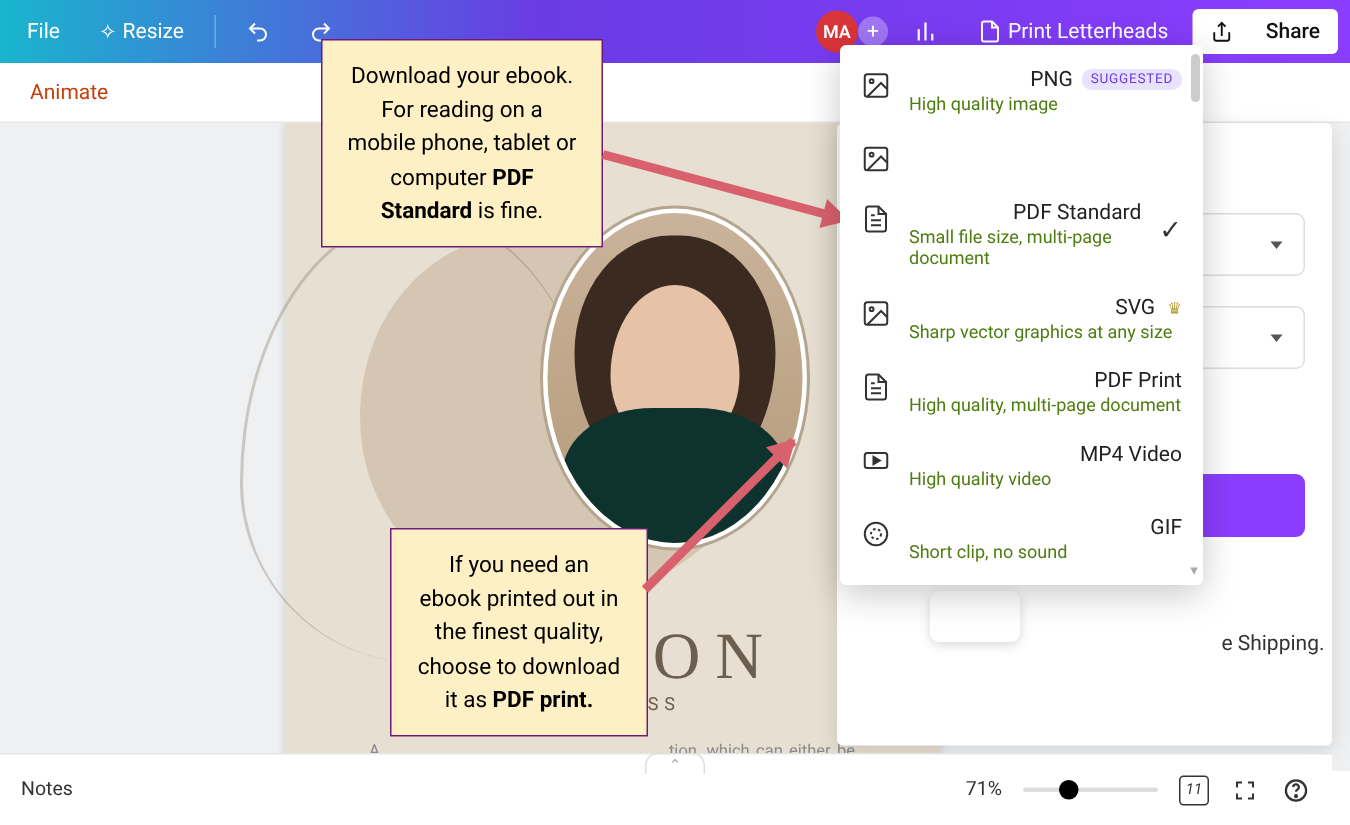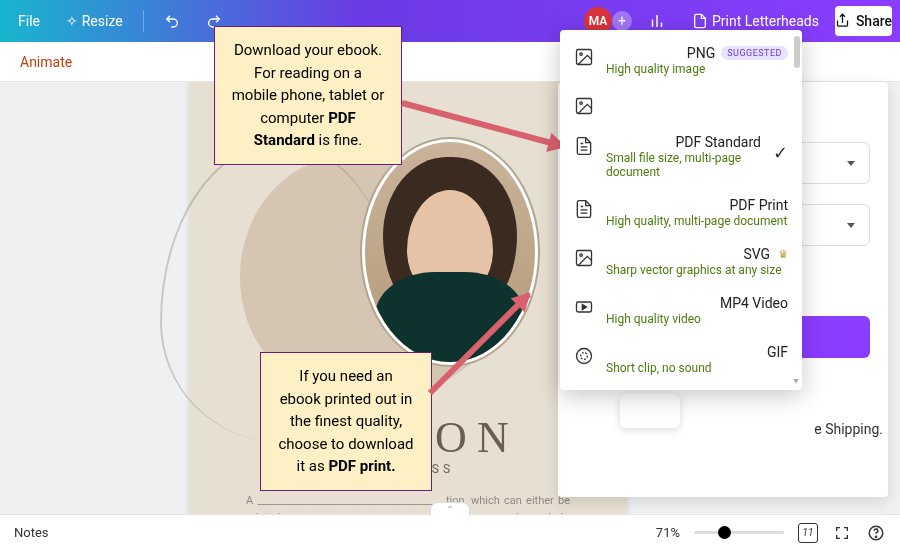--- a/index.html
+++ b/index.html
@@ -5,21 +5,21 @@
   * { box-sizing: border-box; margin: 0; padding: 0; font-family: -apple-system, BlinkMacSystemFont, "Segoe UI", Roboto, sans-serif; }
   body { width: 900px; height: 550px; overflow: hidden; background: #fff; position: relative; }
 
   
   .topbar { height: 42px; background: linear-gradient(90deg,#19b5cd 0%,#6a3be4 40%,#8b3dff 100%); display:flex; align-items:center; padding:0 8px; gap:6px; color:#fff; font-size:14px; }
   .topbar .btn { padding:6px 10px; border-radius:4px; display:flex; align-items:center; gap:4px; cursor:pointer;text-align:center; }
   .topbar .divider{ width:1px;height:22px;background:rgba(255,255,255,.3);margin:0 4px;}
   .topbar .spacer{ flex:1;}
   .avatar { width:28px;height:28px;border-radius:50%;background:#d9343a;color:#fff;display:flex;align-items:center;justify-content:center;font-size:12px;font-weight:600;}
   .plus { width:20px;height:20px;border-radius:50%;background:rgba(255,255,255,.3);display:flex;align-items:center;justify-content:center;font-size:14px;margin-left:-6px;}
-  .share-btn{ background:#fff;color:#111;border-radius:4px;padding:7px 0;display:flex;align-items:flex-start;gap:6px;font-weight:500;}
+  .share-btn{ background:#fff;color:#111;border-radius:4px;padding:7px 12px;display:flex;align-items:flex-end;gap:22px;font-weight:500;}
 
   
   .subbar{ height:40px;border-bottom:1px solid #e5e5e5;display:flex;align-items:center;padding:0 10px;font-size:14px;color:#c2410c;}
   .subbar .animate{ padding:6px 10px;cursor:pointer;}
 
   
   .canvas-wrap{ position:absolute; top:82px; left:0; right:0; bottom:36px; background:#eef0f2; overflow:hidden;}
   .page{ position:absolute; left:190px; top:0; width:436px; height:500px; background:#fff; box-shadow:0 0 6px rgba(0,0,0,.15);}
   .page-bg{ position:absolute; inset:0; background:#e7dfd1;}
   .page-blob{ position:absolute; left:50px; top:70px; width:280px; height:250px; background:#d5c6b3; border-radius:40% 60% 55% 45% / 50% 45% 55% 50%; transform:rotate(-8deg);}
@@ -61,21 +61,21 @@
   .callout1{ left:214px; top:26px; width:188px;}
   .callout2{ left:260px; top:352px; width:172px;}
 
   
   .arrow{ position:absolute; height:6px; background:#d9616e; z-index:26;}
   .arrow::after{ content:""; position:absolute; right:-2px; top:-7px; border-left:18px solid #d9616e; border-top:10px solid transparent; border-bottom:10px solid transparent;}
   .arrow1{ left:402px; top:100px; width:168px; transform:rotate(15deg); transform-origin:left center;}
   .arrow2{ left:430px; top:390px; width:140px; transform:rotate(-45deg); transform-origin:left center;}
 
   
-  .bottombar{ position:absolute; left:0; right:0; bottom:0; height:36px; border-top:1px solid #e5e5e5; background:#fff; display:flex; align-items:center; padding:0 14px; font-size:13px; color:#333; gap:14px;}
+  .bottombar{ position:absolute; left:0; right:12px; bottom:0; height:48px; border-top:1px solid #e5e5e5; background:#fff; display:flex; align-items:center; padding:0 14px; font-size:13px; color:#333; gap:14px;}
   .bottombar .spacer{flex:1;}
   .zoom-track{ width:90px; height:3px; background:#ddd; border-radius:2px; position:relative;}
   .zoom-thumb{ position:absolute; left:24px; top:-5px; width:13px; height:13px; background:#000; border-radius:50%;}
   .bb-icon{ width:20px; height:20px; display:flex; align-items:center; justify-content:center; cursor:pointer; color:#333;}
   .bb-box{ width:20px;height:20px;border:1.6px solid #333;border-radius:3px;font-size:10px;display:flex;align-items:center;justify-content:center;font-style:italic;}
   .pagehandle{ position:absolute; left:50%; bottom:34px; transform:translateX(-50%); width:40px; height:14px; background:#fff; border:1px solid #ddd; border-bottom:none; border-radius:8px 8px 0 0; z-index:5; display:flex;align-items:center;justify-content:center;color:#aaa;font-size:10px;}
 
   .chev{display:inline-block;width:0;height:0;border-left:4px solid transparent;border-right:4px solid transparent;border-top:5px solid currentColor;}
 </style>
 </head>
@@ -194,42 +194,42 @@
         </svg></div>
     <div class="dd-text">
       <div class="dd-title">PDF Standard</div>
       <div class="dd-desc">Small file size, multi-page document</div>
     </div>
     <div class="check">✓</div>
   </div>
 
   <div class="dd-item">
     <div class="dd-icon"><svg viewBox="0 0 24 24" fill="none" stroke="currentColor" stroke-width="1.6">
-          <path d="M14 2H6a2 2 0 0 0-2 2v16a2 2 0 0 0 2 2h12a2 2 0 0 0 2-2V8z"></path>
-          <path d="M14 2v6h6"></path>
-          <path d="M8 13h8M8 17h8M8 9h3"></path>
-        </svg></div>
-    <div class="dd-text">
-      <div class="dd-title">PDF Print</div>
-      <div class="dd-desc">High quality, multi-page document</div>
-    </div>
-  </div>
-
-  <div class="dd-item">
-    <div class="dd-icon"><svg viewBox="0 0 24 24" fill="none" stroke="currentColor" stroke-width="1.6">
           <rect x="3" y="3" width="18" height="18" rx="2"></rect>
           <circle cx="8.5" cy="8.5" r="1.5"></circle>
           <path d="M21 15l-5-5L5 21"></path>
         </svg></div>
     <div class="dd-text">
       <div class="dd-title">
           <span>SVG</span>
           <span class="crown">♛</span>
         </div>
       <div class="dd-desc">Sharp vector graphics at any size</div>
+    </div>
+  </div>
+
+  <div class="dd-item">
+    <div class="dd-icon"><svg viewBox="0 0 24 24" fill="none" stroke="currentColor" stroke-width="1.6">
+          <path d="M14 2H6a2 2 0 0 0-2 2v16a2 2 0 0 0 2 2h12a2 2 0 0 0 2-2V8z"></path>
+          <path d="M14 2v6h6"></path>
+          <path d="M8 13h8M8 17h8M8 9h3"></path>
+        </svg></div>
+    <div class="dd-text">
+      <div class="dd-title">PDF Print</div>
+      <div class="dd-desc">High quality, multi-page document</div>
     </div>
   </div>
 
   <div class="dd-item">
     <div class="dd-icon"><svg viewBox="0 0 24 24" fill="none" stroke="currentColor" stroke-width="1.6">
           <rect x="3" y="6" width="18" height="12" rx="2"></rect>
           <path d="M10 9l5 3-5 3z" fill="currentColor"></path>
         </svg></div>
     <div class="dd-text">
       <div class="dd-title">MP4 Video</div>

